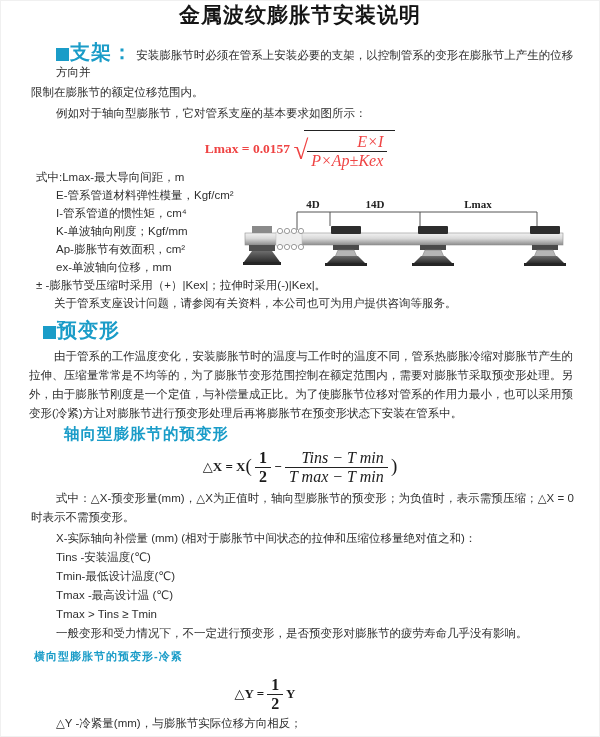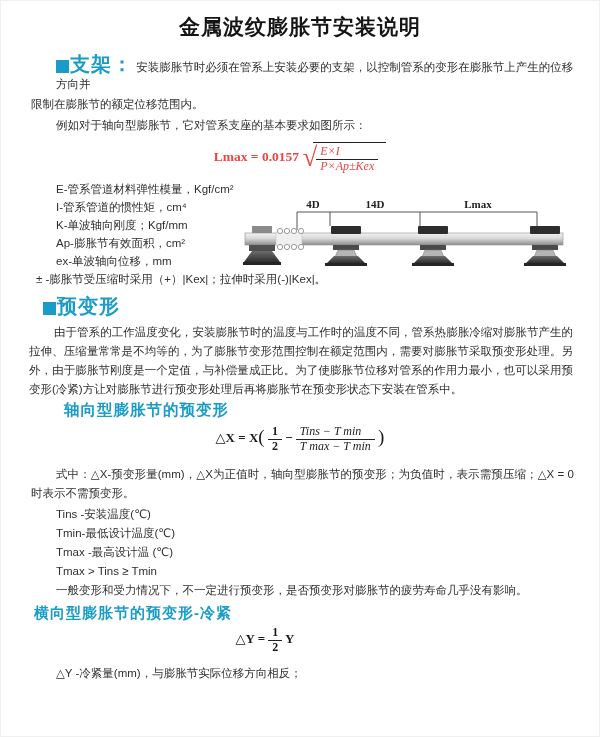--- a/index.html
+++ b/index.html
@@ -3,39 +3,39 @@
 <meta charset="utf-8">
 <style>
   html,body{margin:0;padding:0;background:#fff;}
   .page{
     position:relative;width:600px;height:737px;overflow:hidden;
     background:#fff;border:1px solid #f0f0f0;box-sizing:border-box;
     font-family:"Liberation Sans","DejaVu Sans",sans-serif;
     color:#2f2f2f;font-size:11.5px;
   }
   .title{
-    padding-top:12px;text-align:center;font-size:21px;font-weight:bold;
+    text-align:center;font-size:21px;font-weight:bold;
     color:#151515;letter-spacing:1px;
   }
   .sec-marker{
     display:inline-block;width:13px;height:13px;background:#1a9cc8;
     vertical-align:-2px;margin-right:1px;
   }
   .sec-head{
     color:#1a9cc8;font-size:20px;font-weight:bold;letter-spacing:1px;
   }
   .l1{margin:15px 22px 0 55px;line-height:17px;}
   .l2{margin:3px 22px 0 30px;line-height:17px;}
   .l3{margin:4px 22px 0 55px;line-height:17px;}
   .formula{
     margin-top:8px;text-align:center;height:36px;
     font-family:"Liberation Serif","DejaVu Serif",serif;
     font-size:13.5px;font-weight:bold;color:#ef4444;
   }
-  .frac{display:inline-block;vertical-align:middle;text-align:left;font-size:12px;}
+  .frac{display:inline-block;vertical-align:middle;text-align:right;font-size:16px;}
   .frac .n{display:block;border-bottom:1px solid #222;padding:0 4px;line-height:1.15;}
   .frac .d{display:block;line-height:1.15;padding:0 4px;}
   .ital{font-style:italic;font-weight:normal;}
   .sqrt-sym{font-size:27px;font-weight:normal;vertical-align:middle;line-height:1;}
   .sqrt-body{display:inline-block;border-top:1.5px solid #222;vertical-align:middle;
     padding:2px 8px 0 3px;margin-left:-4px;}
   .vars{margin-top:2px;}
   .var-line{margin-left:55px;line-height:18px;}
   .var-line.first,.var-line.pm{margin-left:35px;}
   .note-line{margin-left:53px;line-height:18px;}
@@ -51,21 +51,21 @@
   .formula2{
     margin-top:6px;text-align:center;height:34px;
     font-family:"Liberation Serif","DejaVu Serif",serif;
     font-size:13px;font-weight:bold;color:#1c1c1c;
   }
   .paren{font-size:19px;font-weight:normal;vertical-align:-1px;}
   .explain{margin:6px 25px 0 30px;text-indent:25px;line-height:19px;text-align:justify;}
   .plist{margin-top:2px;}
   .p-line{margin-left:55px;line-height:19px;}
   .sub-head2{
-    margin:4px 0 4px 33px;color:#1a9cc8;font-size:15px;font-weight:bold;
+    margin:4px 0 11px 33px;color:#1a9cc8;font-size:11px;font-weight:bold;
     letter-spacing:1px;line-height:18px;
   }
   .formula3{
     margin-top:4px;margin-right:70px;text-align:center;height:30px;
     font-family:"Liberation Serif","DejaVu Serif",serif;
     font-size:13px;font-weight:bold;color:#1c1c1c;
   }
   .cold-note{margin:8px 0 0 55px;line-height:18px;}
   svg text{font-family:"Liberation Serif","DejaVu Serif",serif;font-weight:bold;}
 </style>
@@ -82,27 +82,29 @@
   </div>
   <div class="l2">限制在膨胀节的额定位移范围内。</div>
   <div class="l3">例如对于轴向型膨胀节，它对管系支座的基本要求如图所示：</div>
 
   <div class="formula">
     <span>Lmax = 0.0157</span>
     <span class="sqrt-sym">√</span><span class="sqrt-body"><span class="frac ital"><span class="n">E×I</span><span class="d">P×Ap±Kex</span></span></span>
   </div>
 
   <div class="vars">
+    <div class="var-line first">式中:Lmax-最大导向间距，m</div>
     <div class="var-line">E-管系管道材料弹性模量，Kgf/cm²</div>
     <div class="var-line">I-管系管道的惯性矩，cm⁴</div>
     <div class="var-line">K-单波轴向刚度；Kgf/mm</div>
     <div class="var-line">Ap-膨胀节有效面积，cm²</div>
     <div class="var-line">ex-单波轴向位移，mm</div>
     <div class="var-line pm">± -膨胀节受压缩时采用（+）|Kex|；拉伸时采用(-)|Kex|。</div>
   </div>
+  <div class="note-line">关于管系支座设计问题，请参阅有关资料，本公司也可为用户提供咨询等服务。</div>
 
   <svg class="diagram" width="326" height="82" viewBox="0 0 326 82">
     <defs>
       <linearGradient id="pipeGrad" x1="0" y1="0" x2="0" y2="1">
         <stop offset="0" stop-color="#f2f2f2"></stop>
         <stop offset="0.45" stop-color="#d9d9d9"></stop>
         <stop offset="1" stop-color="#8d8d8d"></stop>
       </linearGradient>
       <linearGradient id="baseGrad" x1="0" y1="0" x2="0" y2="1">
         <stop offset="0" stop-color="#6d6d6d"></stop>
@@ -182,20 +184,21 @@
     <span>△X = X</span><span class="paren">(</span>
     <span class="frac"><span class="n">1</span><span class="d">2</span></span>
     <span>−</span>
     <span class="frac ital"><span class="n">Tins − T min</span><span class="d">T max − T min</span></span>
     <span class="paren">)</span>
   </div>
 
   <div class="explain">式中：△X-预变形量(mm)，△X为正值时，轴向型膨胀节的预变形；为负值时，表示需预压缩；△X = 0时表示不需预变形。</div>
 
   <div class="plist">
+    <div class="p-line">X-实际轴向补偿量 (mm) (相对于膨胀节中间状态的拉伸和压缩位移量绝对值之和)：</div>
     <div class="p-line">Tins -安装温度(℃)</div>
     <div class="p-line">Tmin-最低设计温度(℃)</div>
     <div class="p-line">Tmax -最高设计温 (℃)</div>
     <div class="p-line">Tmax &gt; Tins ≥ Tmin</div>
     <div class="p-line">一般变形和受力情况下，不一定进行预变形，是否预变形对膨胀节的疲劳寿命几乎没有影响。</div>
   </div>
 
   <div class="sub-head2">横向型膨胀节的预变形-冷紧</div>
 
   <div class="formula3">

